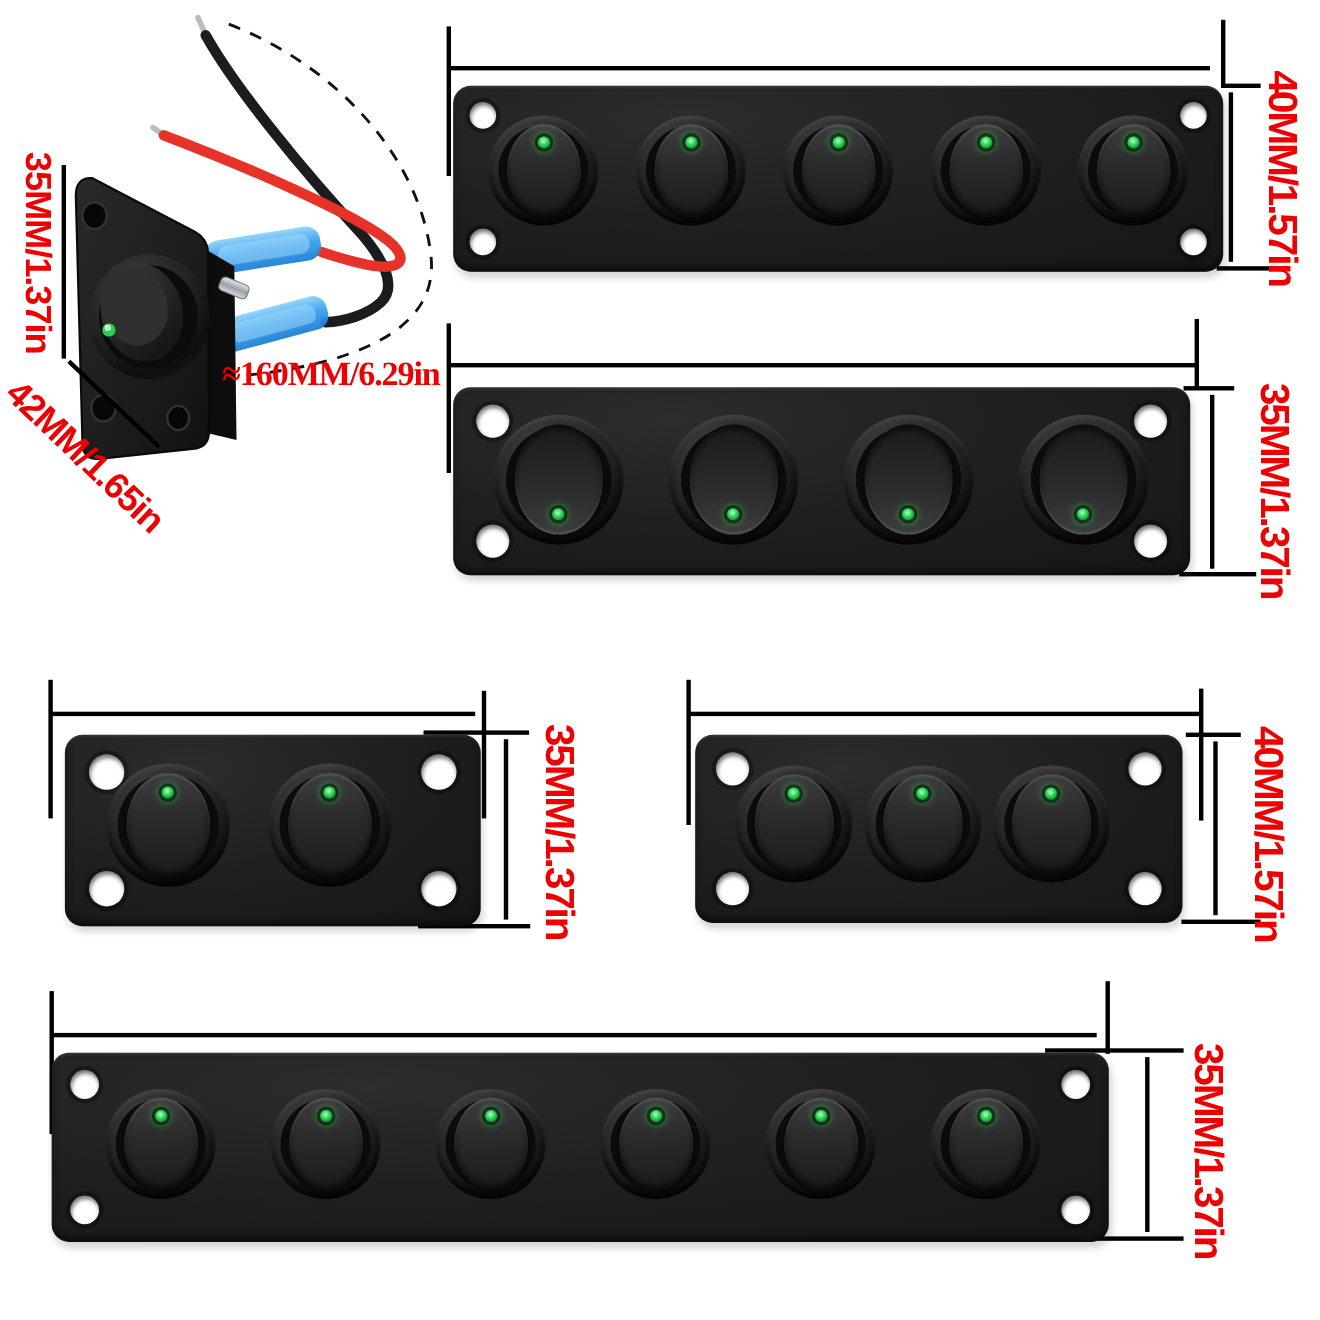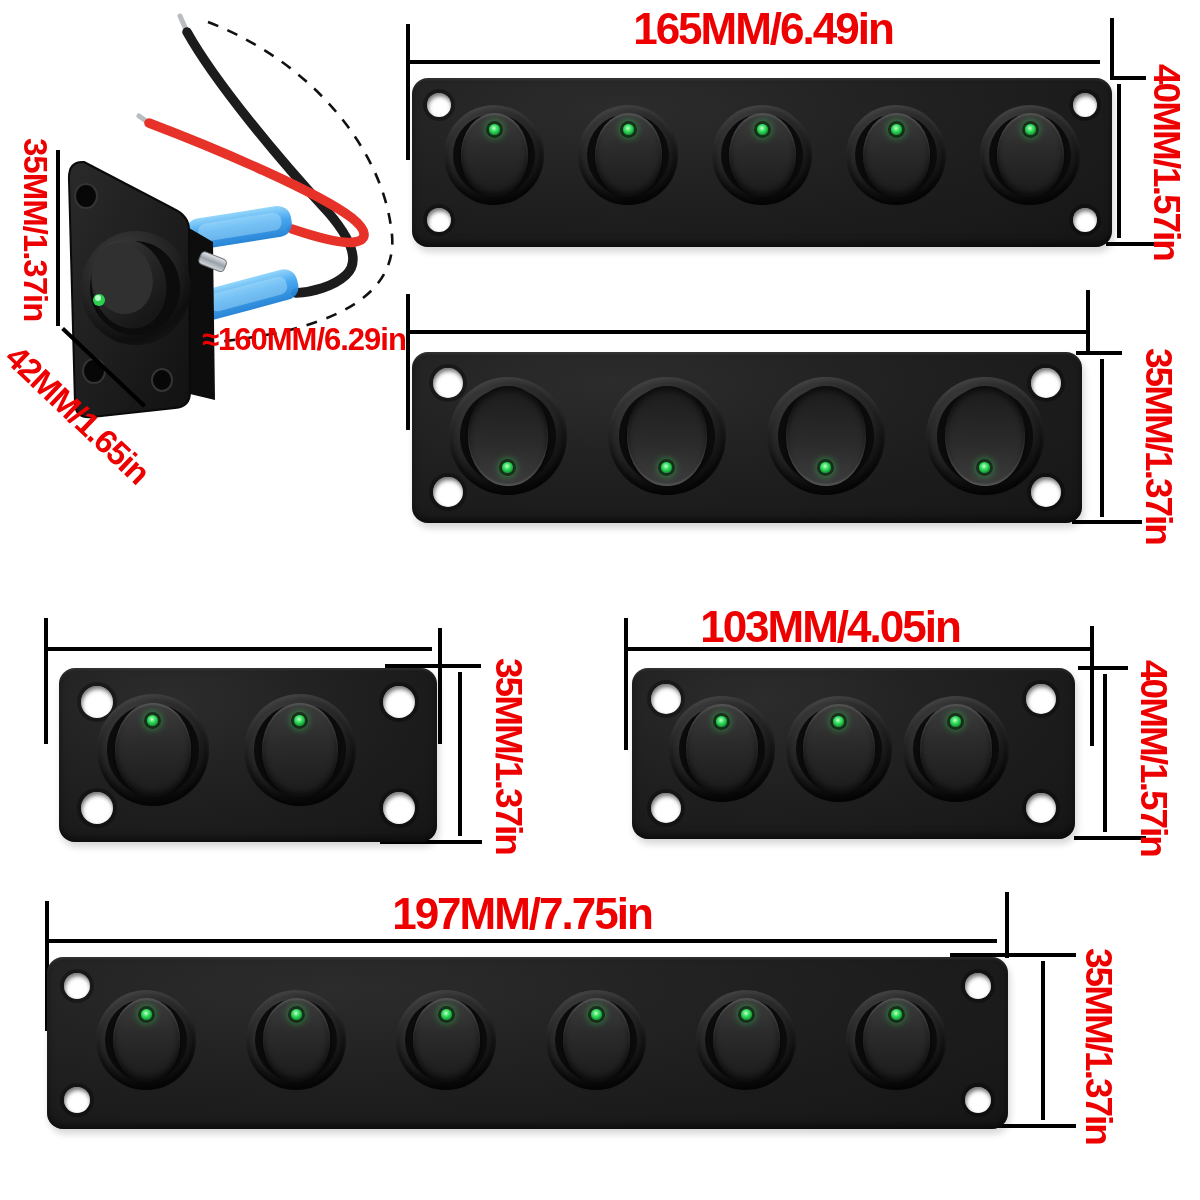--- a/index.html
+++ b/index.html
@@ -10,21 +10,21 @@
   
   .red{color:#ee0000;font-weight:bold;}
   .hlabel{position:absolute;font-size:44px;letter-spacing:-2px;white-space:nowrap;
           transform:translateX(-50%);line-height:1.05;}
   .vlabel{position:absolute;writing-mode:vertical-rl;font-size:37px;letter-spacing:-2px;
           white-space:nowrap;line-height:1.0;}
   .dline{position:absolute;background:#000;}
   .diag{transform-origin:0 0;transform:rotate(43.5deg);}
   .diaglabel{position:absolute;font-size:33px;letter-spacing:-1px;white-space:nowrap;
              transform-origin:0 0;transform:rotate(43.5deg);}
-  .wirelabel{position:absolute;font-size:31px;letter-spacing:-1px;white-space:nowrap;}
+  .wirelabel{position:absolute;font-size:31px;letter-spacing:-1px;white-space:nowrap;font-family:Liberation Serif, serif;}
   .svlabel{position:absolute;writing-mode:vertical-rl;font-size:33px;letter-spacing:-1px;
            white-space:nowrap;}
 
   
   .plate{position:absolute;border-radius:16px;
          background:radial-gradient(ellipse at 30% 18%,#2c2c2c 0%,#202020 45%,#151515 100%);
          box-shadow:inset 0 2px 2px rgba(255,255,255,.08),
                     inset 0 -4px 7px rgba(0,0,0,.55),
                     2px 5px 7px rgba(0,0,0,.16);}
   .hole{position:absolute;border-radius:50%;background:#fff;
@@ -117,21 +117,20 @@
     <circle cx="99" cy="300" r="6" fill="#2bd14e"></circle>
     <circle cx="98" cy="298" r="3" fill="#b8ffc8"></circle>
   </svg>
 
   <div class="svlabel red" style="left:16px;top:138px;">35MM/1.37in</div>
   <div class="dline" style="left:56px;top:150px;width:4px;height:176px;"></div>
   <div class="dline diag" style="left:64px;top:327px;width:113px;height:4px;"></div>
   <div class="diaglabel red" style="left:24px;top:338px;">42MM/1.65in</div>
   <div class="wirelabel red" style="left:202px;top:322px;">≈160MM/6.29in</div>
 
-  <div class="hlabel red" style="left:763px;top:6px;">165MM/6.49in</div>
   <div class="dline" style="left:408px;top:60px;width:692px;height:4px;"></div>
   <div class="dline" style="left:406px;top:24px;width:4px;height:136px;"></div>
   <div class="dline" style="left:1110px;top:18px;width:4px;height:62px;"></div>
   <div class="dline" style="left:1112px;top:76px;width:34px;height:4px;"></div>
   <div class="dline" style="left:1106px;top:242px;width:58px;height:4px;"></div>
   <div class="dline" style="left:1117px;top:84px;width:4px;height:154px;"></div>
   <div class="vlabel red" style="left:1148px;top:64px;">40MM/1.57in</div>
   <div class="plate" style="left:412px;top:78px;width:700px;height:169px;">
       <div class="hole" style="left: 15px; top: 15px; width: 24px; height: 24px;"></div>
       <div class="hole" style="left: 661px; top: 15px; width: 24px; height: 24px;"></div>
@@ -226,21 +225,20 @@
         </div>
       </div>
       <div class="bezel" style="left: 185px; top: 26px; width: 112px; height: 112px;">
         <div class="well"></div>
         <div class="rocker" style="left: 18.48px; top: 8.96px; width: 75.04px; height: 94.08px;">
           <div class="led" style="left: 32.02px; top: 12.2304px;"></div>
         </div>
       </div>
     </div>
 
-  <div class="hlabel red" style="left:830px;top:604px;">103MM/4.05in</div>
   <div class="dline" style="left:626px;top:647px;width:466px;height:4px;"></div>
   <div class="dline" style="left:624px;top:618px;width:4px;height:132px;"></div>
   <div class="dline" style="left:1090px;top:626px;width:4px;height:120px;"></div>
   <div class="dline" style="left:1078px;top:666px;width:50px;height:4px;"></div>
   <div class="dline" style="left:1074px;top:836px;width:72px;height:4px;"></div>
   <div class="dline" style="left:1103px;top:674px;width:4px;height:158px;"></div>
   <div class="vlabel red" style="left:1135px;top:660px;">40MM/1.57in</div>
   <div class="plate" style="left:632px;top:668px;width:443px;height:171px;">
       <div class="hole" style="left: 19px; top: 16px; width: 30px; height: 30px;"></div>
       <div class="hole" style="left: 394px; top: 16px; width: 30px; height: 30px;"></div>
@@ -259,21 +257,20 @@
         </div>
       </div>
       <div class="bezel" style="left: 271px; top: 28px; width: 106px; height: 106px;">
         <div class="well"></div>
         <div class="rocker" style="left: 17.49px; top: 8.48px; width: 71.02px; height: 89.04px;">
           <div class="led" style="left: 30.01px; top: 11.5752px;"></div>
         </div>
       </div>
     </div>
 
-  <div class="hlabel red" style="left:522px;top:891px;">197MM/7.75in</div>
   <div class="dline" style="left:47px;top:939px;width:950px;height:4px;"></div>
   <div class="dline" style="left:45px;top:901px;width:4px;height:130px;"></div>
   <div class="dline" style="left:1005px;top:892px;width:4px;height:66px;"></div>
   <div class="dline" style="left:950px;top:953px;width:126px;height:4px;"></div>
   <div class="dline" style="left:948px;top:1124px;width:128px;height:4px;"></div>
   <div class="dline" style="left:1041px;top:961px;width:4px;height:159px;"></div>
   <div class="vlabel red" style="left:1080px;top:948px;">35MM/1.37in</div>
   <div class="plate" style="left:47px;top:957px;width:961px;height:172px;">
       <div class="hole" style="left: 17px; top: 16px; width: 26px; height: 26px;"></div>
       <div class="hole" style="left: 918px; top: 16px; width: 26px; height: 26px;"></div>

